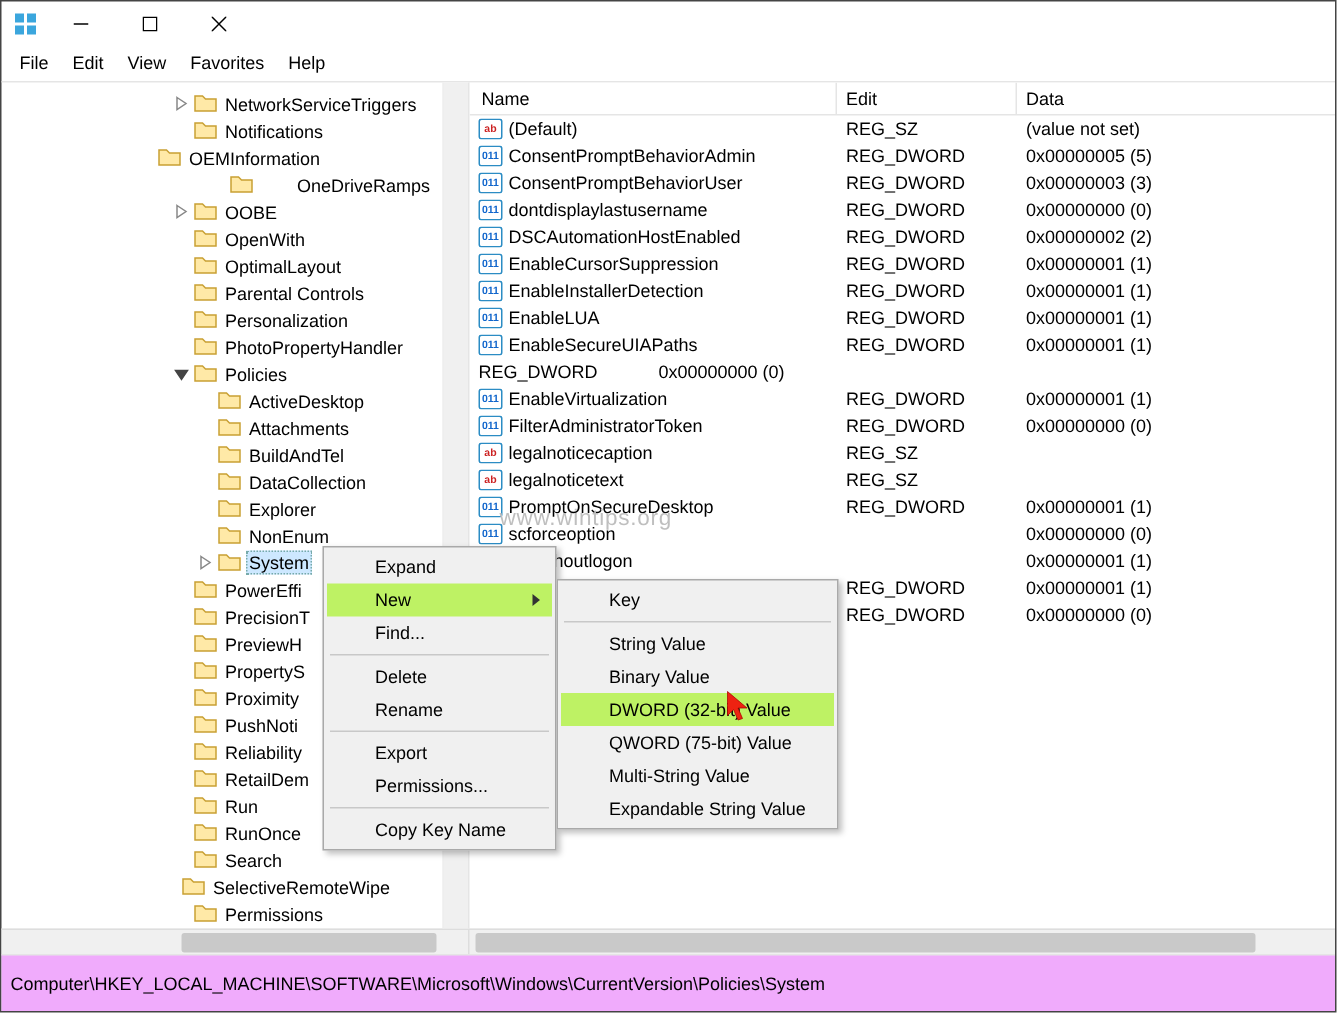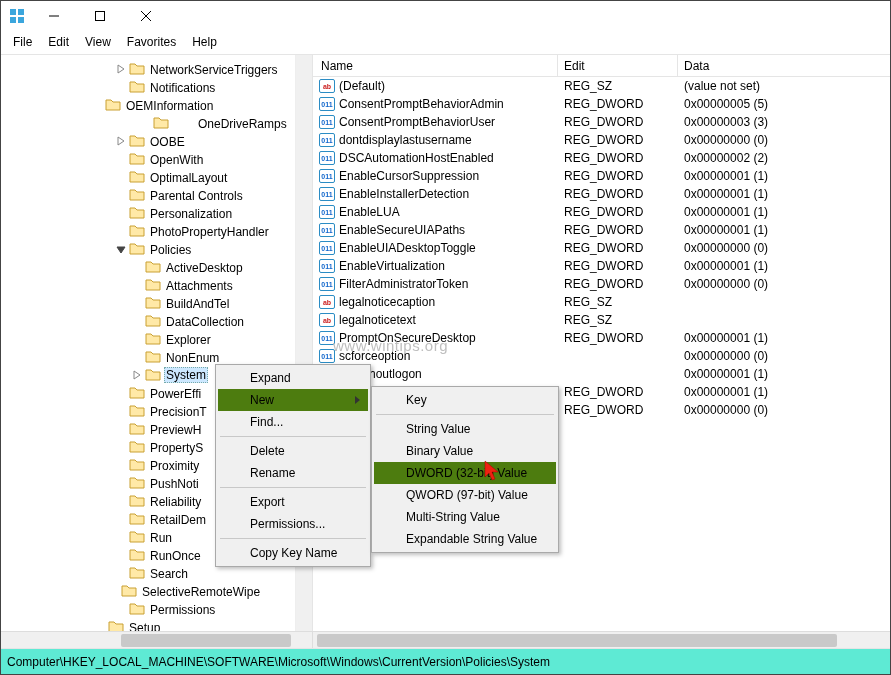--- a/index.html
+++ b/index.html
@@ -120,36 +120,36 @@
   .vscroll-tree{
     position:absolute;top:0;right:0;width:17px;height:100%;
     background:#f0f0f0;border-left:1px solid #eee;
   }
   .vscroll-tree .thumb-v{
     position:absolute;left:2px;width:13px;background:#c9c9c9;border-radius:2px;
   }
   
   .statusbar{
     border-top:1px solid #e5e5e5;
-    height:26px;display:flex;align-items:center;padding:0 6px;
-    background:#5eead4;
+    height:38px;display:flex;align-items:center;padding:0 6px;
+    background:#f0abfc;
   }
   
   .ctxmenu{
     position:absolute;background:#f0f0f0;border:1px solid #a9a9a9;
     box-shadow:2px 2px 4px rgba(0,0,0,.25);
     padding:2px;
     font-size:12px;
     z-index:10;
   }
   .ctxmenu .mi{
     padding:4px 28px 4px 32px;white-space:nowrap;position:relative;
     height:22px;display:flex;align-items:center;
   }
-  .ctxmenu .mi.sel{ background:#4d7c0f; }
+  .ctxmenu .mi.sel{ background:#bef264; }
   .ctxmenu .mi.sub::after{
     content:"";position:absolute;right:8px;top:50%;transform:translateY(-50%);
     border-left:5px solid #333;border-top:4px solid transparent;border-bottom:4px solid transparent;
   }
   .ctxmenu .sep{height:1px;background:#c8c8c8;margin:3px 2px;}
   
   .tree-row::before{
     content:"";position:absolute;left:0;top:0;height:100%;
   }
   
@@ -587,24 +587,20 @@
         </div>
         <div class="list-row">
           <div class="c1">
             <span class="valicon dw">011</span>
             <span>EnableSecureUIAPaths</span>
           </div>
           <div class="c2">REG_DWORD</div>
           <div class="c3">0x00000001 (1)</div>
         </div>
         <div class="list-row">
-          <div class="c1">
-            <span class="valicon dw">011</span>
-            <span>EnableUIADesktopToggle</span>
-          </div>
           <div class="c2">REG_DWORD</div>
           <div class="c3">0x00000000 (0)</div>
         </div>
         <div class="list-row">
           <div class="c1">
             <span class="valicon dw">011</span>
             <span>EnableVirtualization</span>
           </div>
           <div class="c2">REG_DWORD</div>
           <div class="c3">0x00000001 (1)</div>
@@ -705,21 +701,21 @@
   <div class="sep"></div>
   <div class="mi">Copy Key Name</div>
 </div>
 
 <div class="ctxmenu" style="left:370px;top:385px;width:188px">
   <div class="mi">Key</div>
   <div class="sep"></div>
   <div class="mi">String Value</div>
   <div class="mi">Binary Value</div>
   <div class="mi sel">DWORD (32-bit) Value</div>
-  <div class="mi">QWORD (97-bit) Value</div>
+  <div class="mi">QWORD (75-bit) Value</div>
   <div class="mi">Multi-String Value</div>
   <div class="mi">Expandable String Value</div>
 </div>
 
 <div class="cursor" style="left:482px;top:459px">
   <svg width="20" height="24">
       <path d="M2 1 L2 17 L6 13 L9 20 L12 19 L9 12 L15 12 Z" fill="#e21" stroke="#a00" stroke-width="0.5"></path>
     </svg>
 </div>
 

